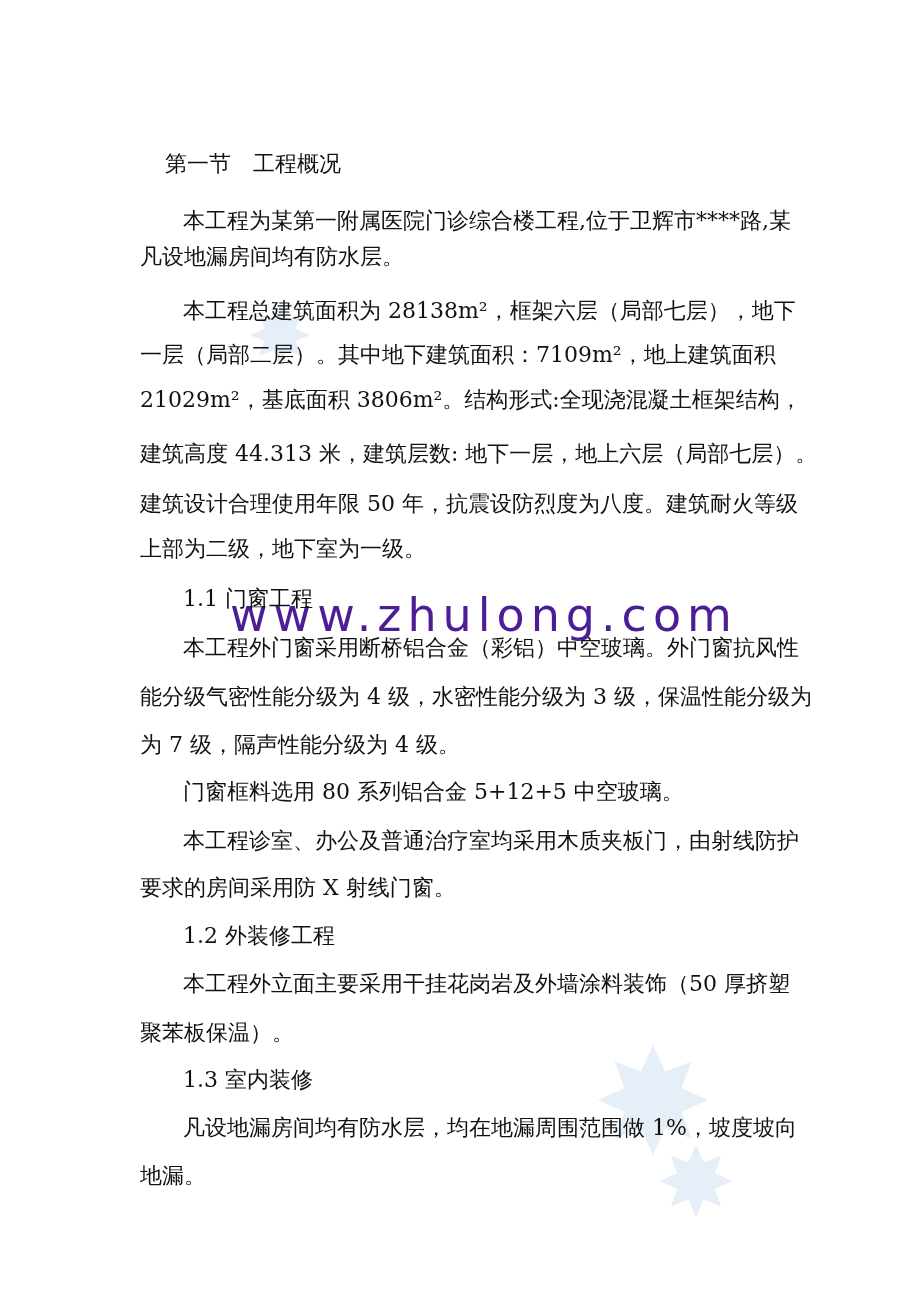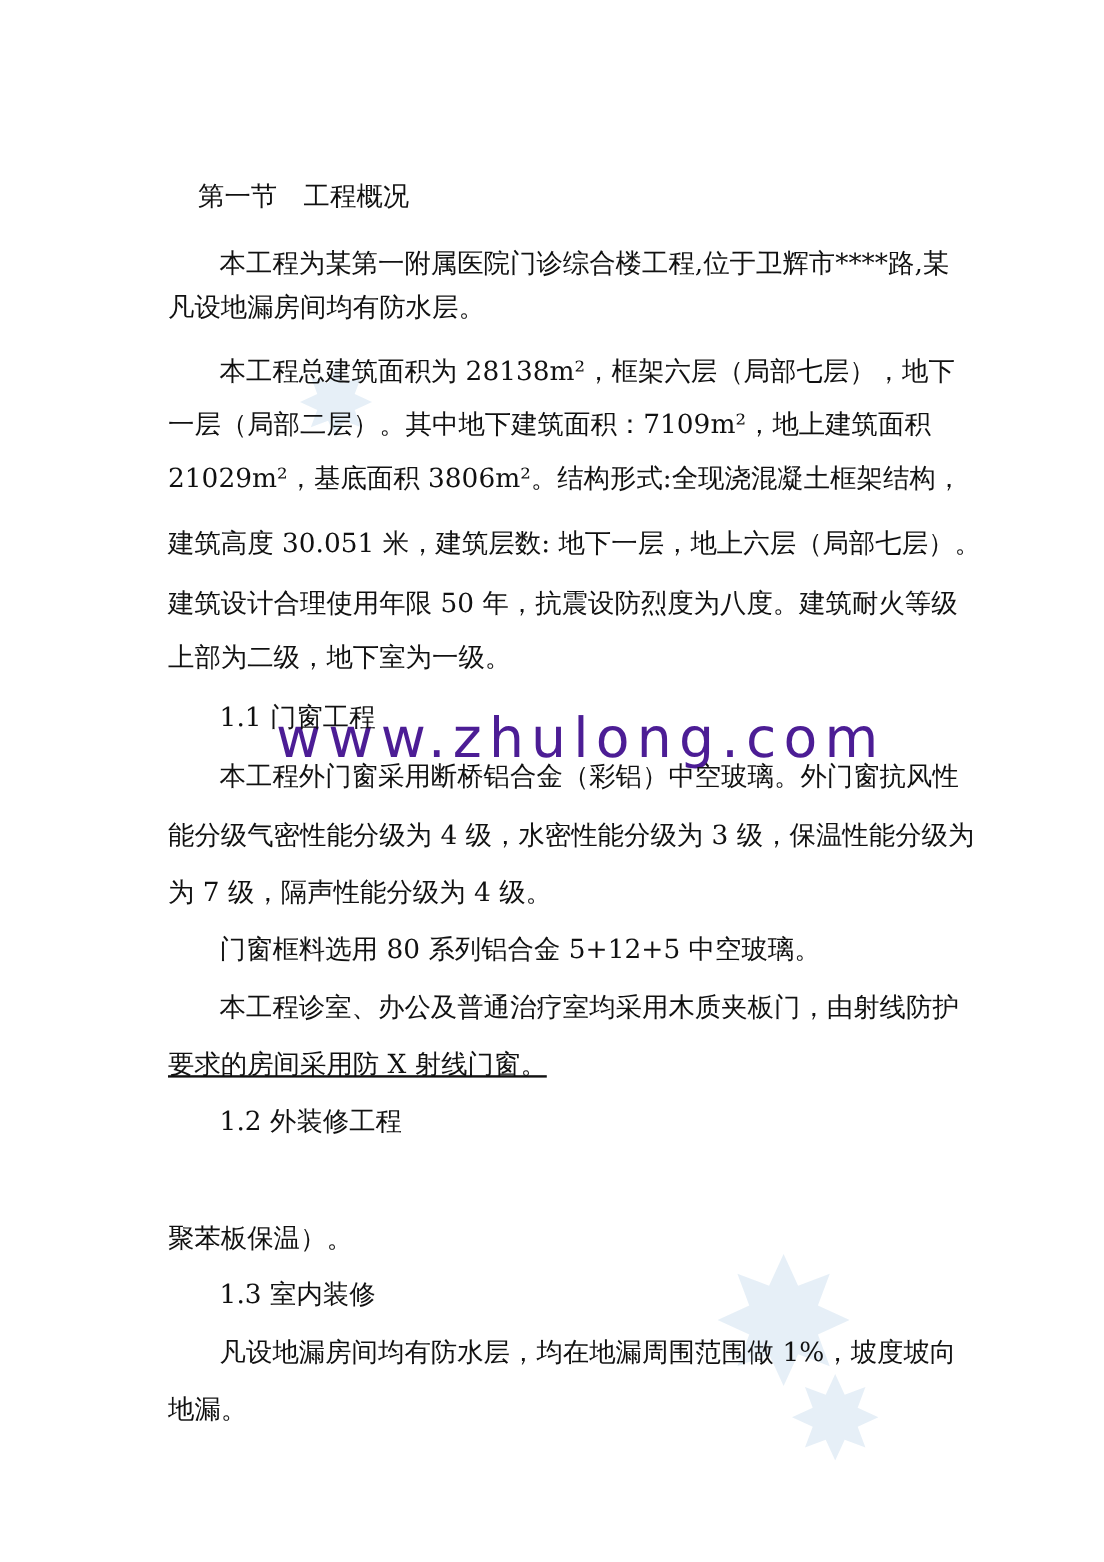--- a/index.html
+++ b/index.html
@@ -24,37 +24,38 @@
   <div class="wm star" style="left:660px; top:1145px; width:72px; height:72px;"></div>
 
   <div class="line heading" style="top:150px;">第一节　工程概况</div>
 
   <div class="line ind" style="top:207px;text-align:right;">本工程为某第一附属医院门诊综合楼工程,位于卫辉市****路,某</div>
   <div class="line full" style="top:243px;">凡设地漏房间均有防水层。</div>
 
   <div class="line ind" style="top:297px;">本工程总建筑面积为 28138m²，框架六层（局部七层），地下</div>
   <div class="line full" style="top:341px;">一层（局部二层）。其中地下建筑面积：7109m²，地上建筑面积</div>
   <div class="line full" style="top:386px;text-align:right;">21029m²，基底面积 3806m²。结构形式:全现浇混凝土框架结构，</div>
-  <div class="line full" style="top:440px;">建筑高度 30.051 米，建筑层数: 地下一层，地上六层（局部七层）。</div>
+  <div class="line full" style="top:440px;">建筑高度 44.313 米，建筑层数: 地下一层，地上六层（局部七层）。</div>
   <div class="line full" style="top:490px;">建筑设计合理使用年限 50 年，抗震设防烈度为八度。建筑耐火等级</div>
   <div class="line full" style="top:535px;">上部为二级，地下室为一级。</div>
 
   <div class="line ind" style="top:585px;">1.1 门窗工程</div>
 
   <div class="line ind" style="top:634px;">本工程外门窗采用断桥铝合金（彩铝）中空玻璃。外门窗抗风性</div>
   <div class="line full" style="top:683px;">能分级气密性能分级为 4 级，水密性能分级为 3 级，保温性能分级为</div>
   <div class="line full" style="top:731px;">为 7 级，隔声性能分级为 4 级。</div>
 
   <div class="line ind" style="top:778px;">门窗框料选用 80 系列铝合金 5+12+5 中空玻璃。</div>
 
   <div class="line ind" style="top:827px;">本工程诊室、办公及普通治疗室均采用木质夹板门，由射线防护</div>
-  <div class="line full" style="top:874px;text-decoration:underline;">要求的房间采用防 X 射线门窗。</div>
+  <div class="line full" style="top:874px;">要求的房间采用防 X 射线门窗。</div>
 
   <div class="line ind" style="top:922px;">1.2 外装修工程</div>
 
+  <div class="line ind" style="top:970px;">本工程外立面主要采用干挂花岗岩及外墙涂料装饰（50 厚挤塑</div>
   <div class="line full" style="top:1019px;">聚苯板保温）。</div>
 
   <div class="line ind" style="top:1066px;">1.3 室内装修</div>
 
   <div class="line ind" style="top:1114px;">凡设地漏房间均有防水层，均在地漏周围范围做 1%，坡度坡向</div>
   <div class="line full" style="top:1162px;text-align:right;">地漏。</div>
 
 </div>
 
 </body></html>

